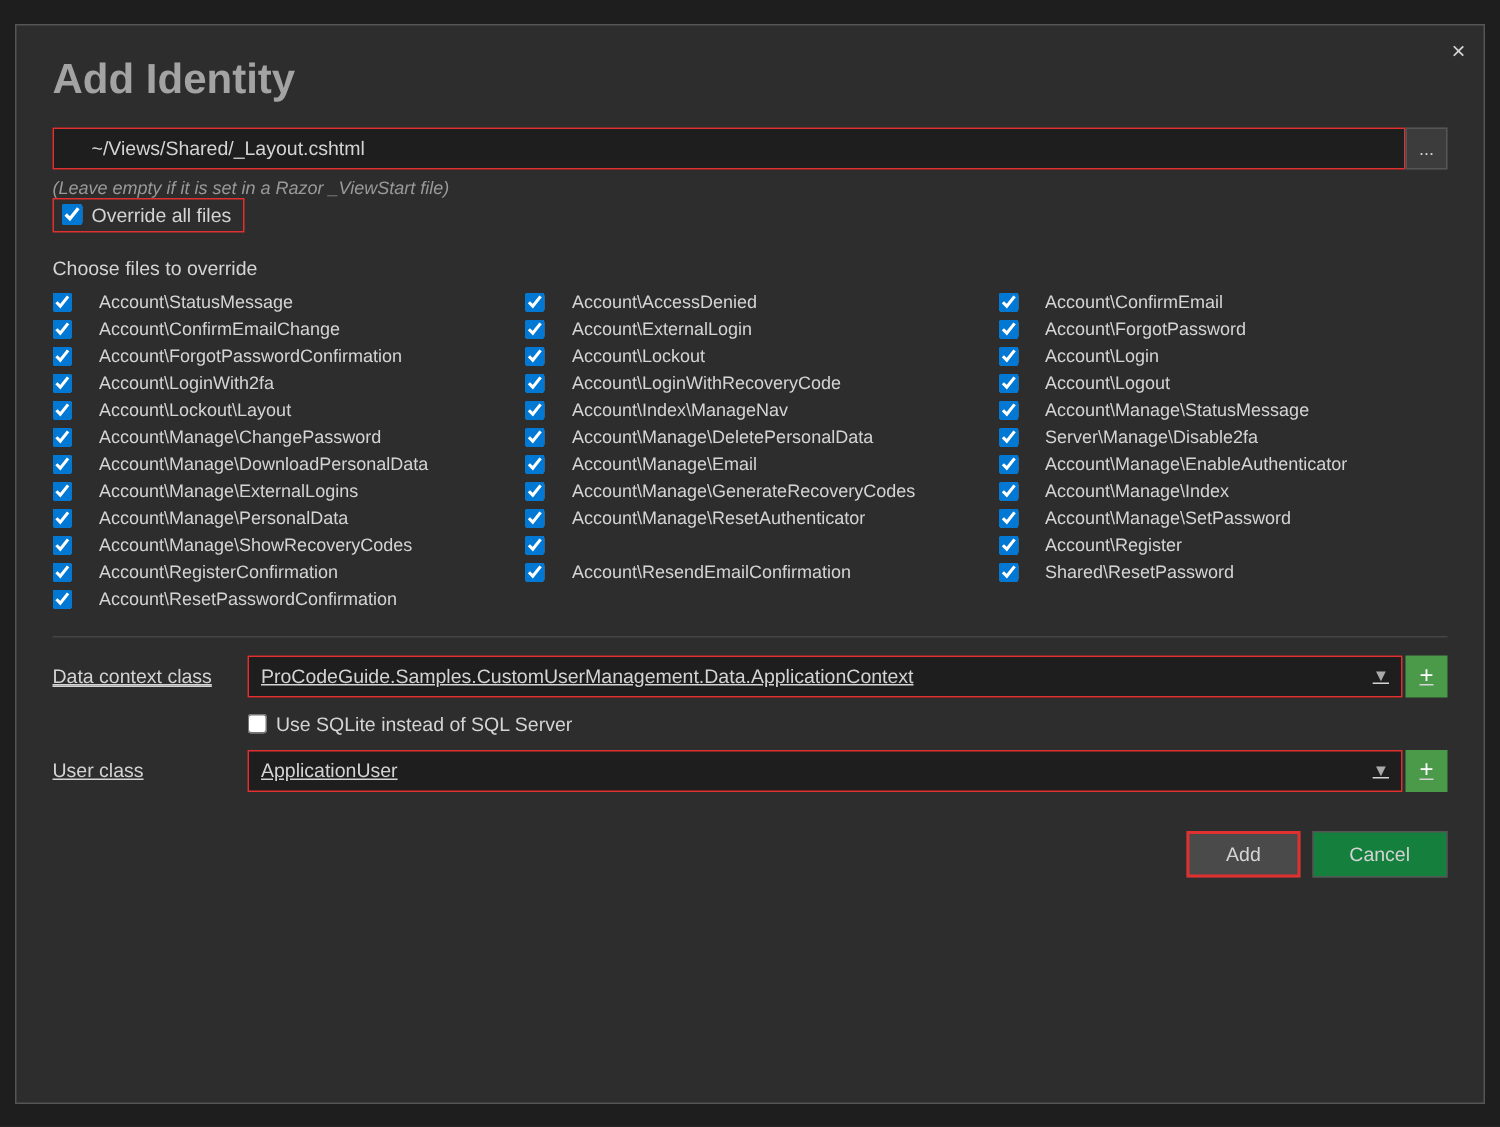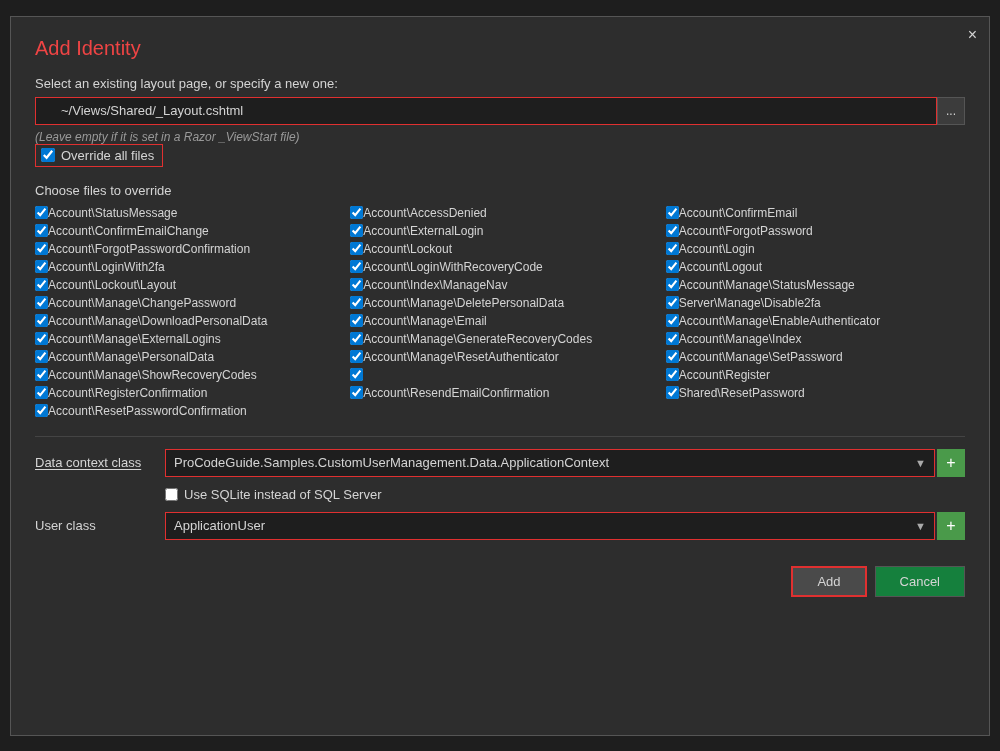--- a/index.html
+++ b/index.html
@@ -26,23 +26,23 @@
       top: 10px;
       right: 12px;
       background: none;
       border: none;
       color: #d4d4d4;
       font-size: 16px;
       cursor: pointer;
       line-height: 1;
     }
     h1 {
-      font-size: 20px;
-      font-weight: 400;
-      color: #ef4444;
+      font-size: 28px;
+      font-weight: 700;
+      color: #a3a3a3;
       margin-bottom: 16px;
     }
     .label-text {
       color: #d4d4d4;
       margin-bottom: 6px;
       display: block;
     }
     .layout-row {
       display: flex;
       align-items: center;
@@ -95,40 +95,41 @@
       font-size: 13px;
     }
     .files-grid {
       display: grid;
       grid-template-columns: 1fr 1fr 1fr;
       gap: 4px 16px;
       margin-bottom: 18px;
     }
     .file-item {
       display: flex;
-      align-items: center;
-      gap: 0;
+      align-items: flex-end;
+      gap: 18px;
     }
     .file-item input[type="checkbox"] {
       accent-color: #0078d4;
       width: 13px;
       height: 13px;
       cursor: pointer;
       flex-shrink: 0;
     }
     .file-item label {
       color: #d4d4d4;
       font-size: 12px;
       cursor: pointer;
     }
     .form-row {
       display: flex;
       align-items: center;
       margin-bottom: 10px;
       gap: 0;
+      text-decoration: underline;
     }
     .form-row-label {
       color: #d4d4d4;
       min-width: 130px;
       font-size: 13px;
       text-decoration: underline;
       text-underline-offset: 2px;
     }
     .form-row-label.no-underline {
       text-decoration: none;
@@ -217,21 +218,20 @@
     }
   </style>
 </head>
 <body>
 
 <div class="dialog">
   <button class="close-btn">×</button>
 
   <h1>Add Identity</h1>
 
-  <span class="label-text">Select an existing layout page, or specify a new one:</span>
   <div class="layout-row">
     <input class="layout-input" type="text" value="~/Views/Shared/_Layout.cshtml" style="">
     <button class="browse-btn">...</button>
   </div>
   <span class="hint-text">(Leave empty if it is set in a Razor _ViewStart file)</span>
 
   <div style="margin-bottom: 8px;">
     <label class="override-all-row">
       <input type="checkbox" checked="" style="">
       <span>Override all files</span>

